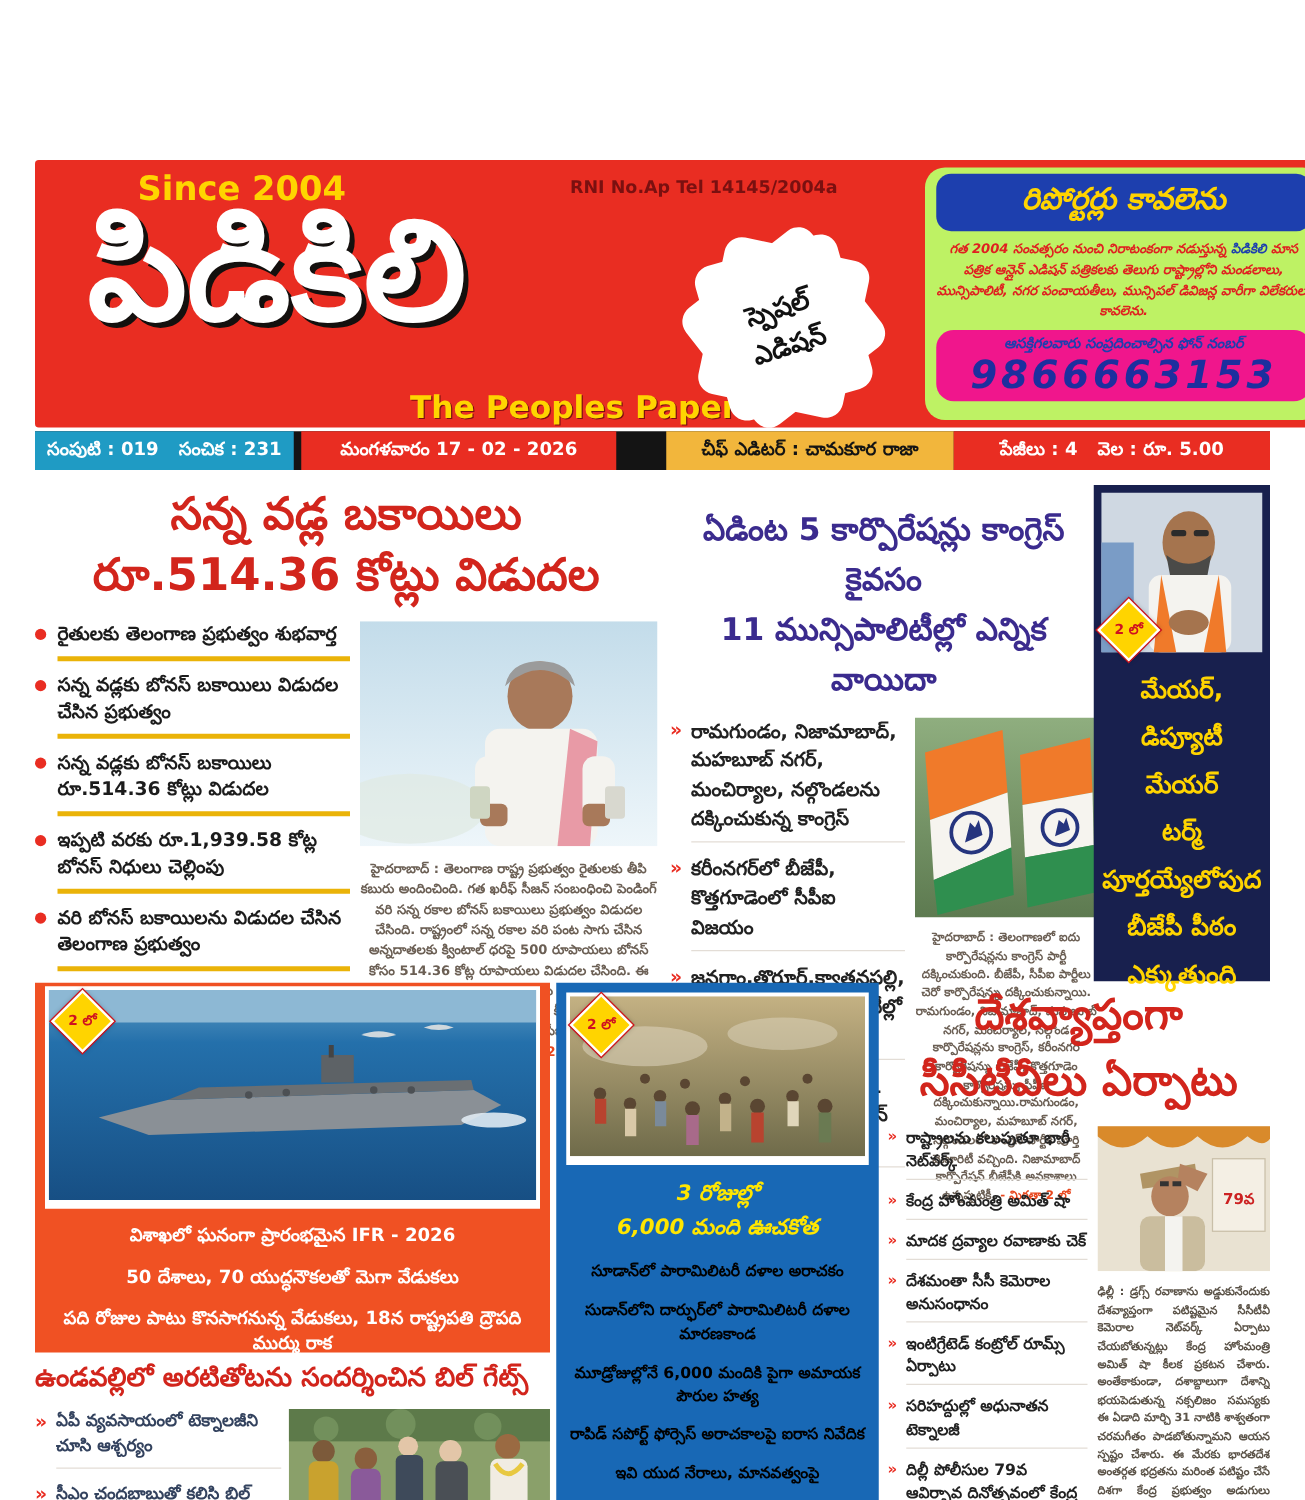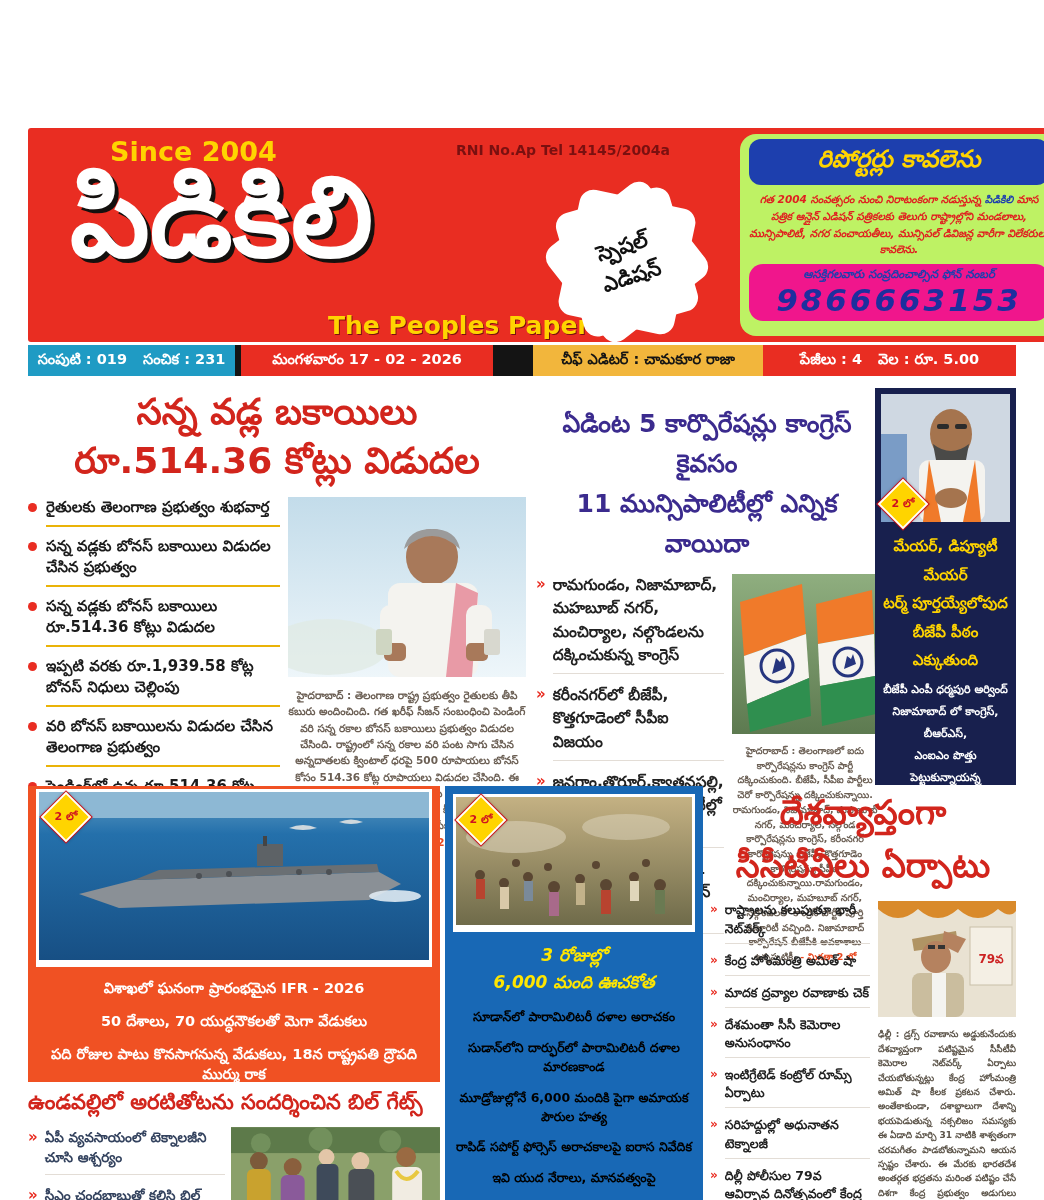--- a/index.html
+++ b/index.html
@@ -42,40 +42,40 @@
   .badge{position:absolute;width:32px;height:32px;background:#ffd400;border:2px solid #fff;outline:1px solid #cf1020;transform:rotate(45deg);display:flex;align-items:center;justify-content:center;box-shadow:0 0 4px rgba(0,0,0,.35);}
   .badge span{transform:rotate(-45deg);color:#cf1020;font-weight:800;font-size:11px;white-space:nowrap;}
 
   
   .a1{position:absolute;left:0;top:0;width:498px;}
   .a1 .hl1{color:#d2251c;font-weight:800;font-size:36px;line-height:1.35;text-align:center;}
   .a1 .body{display:flex;margin-top:12px;gap:8px;}
   .a1 .bullets{width:252px;}
   .blt{display:flex;gap:9px;margin-bottom:9px;}
   .blt .dot{flex:none;width:9px;height:9px;border-radius:50%;background:#e92d22;margin-top:6px;}
-  .blt .t{font-size:15px;font-weight:700;color:#1c1c1c;line-height:1.4;border-bottom:2px solid #eab308;padding-bottom:7px;flex:1;}
+  .blt .t{font-size:15px;font-weight:700;color:#1c1c1c;line-height:1.4;border-bottom:4px solid #eab308;padding-bottom:7px;flex:1;}
   .a1 .rightcol{width:238px;}
   .caption{font-size:10.5px;color:#6b5f54;text-align:center;line-height:1.55;margin-top:6px;font-weight:600;}
 
   
   .a2{position:absolute;left:508px;top:16px;width:342px;}
   .a2 .hl2{color:#3b2b8e;font-weight:800;font-size:25px;line-height:1.6;text-align:center;}
   .a2 .body{display:flex;margin-top:10px;gap:8px;}
   .a2 .bullets{width:188px;}
   .chv{display:flex;gap:7px;margin-bottom:10px;}
   .chv .m{flex:none;color:#e92d22;font-weight:800;font-size:15px;line-height:1.4;}
   .chv .t{font-size:15.5px;font-weight:700;color:#222;line-height:1.5;border-bottom:1px solid #e3ddd6;padding-bottom:6px;flex:1;}
   .a2 .rightcol{width:146px;position:relative;}
   .a2 .caption{font-size:9.5px;}
 
   
   .a3{position:absolute;left:847px;top:0;width:141px;height:397px;background:#18204e;box-sizing:border-box;padding:6px;}
   .a3 .photo{position:relative;}
   .a3 .badge{left:4px;top:92px;}
-  .a3 .title{color:#ffd400;font-weight:800;font-size:15px;text-align:center;line-height:1.9;margin-top:6px;}
+  .a3 .title{color:#ffd400;font-weight:800;font-size:20px;text-align:center;line-height:1.9;margin-top:6px;}
   .a3 .lines{margin-top:4px;color:#fff;font-size:11px;font-weight:600;text-align:center;line-height:2.0;}
 
   
   .a4{position:absolute;left:0;top:0;width:412px;height:296px;background:#f05123;box-sizing:border-box;padding:3px 8px;}
   .a4 .hdr{color:#1c3ea8;font-weight:800;font-size:20px;text-align:center;padding:3px 0 5px;}
   .a4 .photo{position:relative;background:#fff;padding:3px;}
   .a4 .badge{left:12px;top:10px;}
   .a4 .lines div{color:#fff;font-weight:700;text-align:center;font-size:14.5px;margin-top:13px;}
 
   

